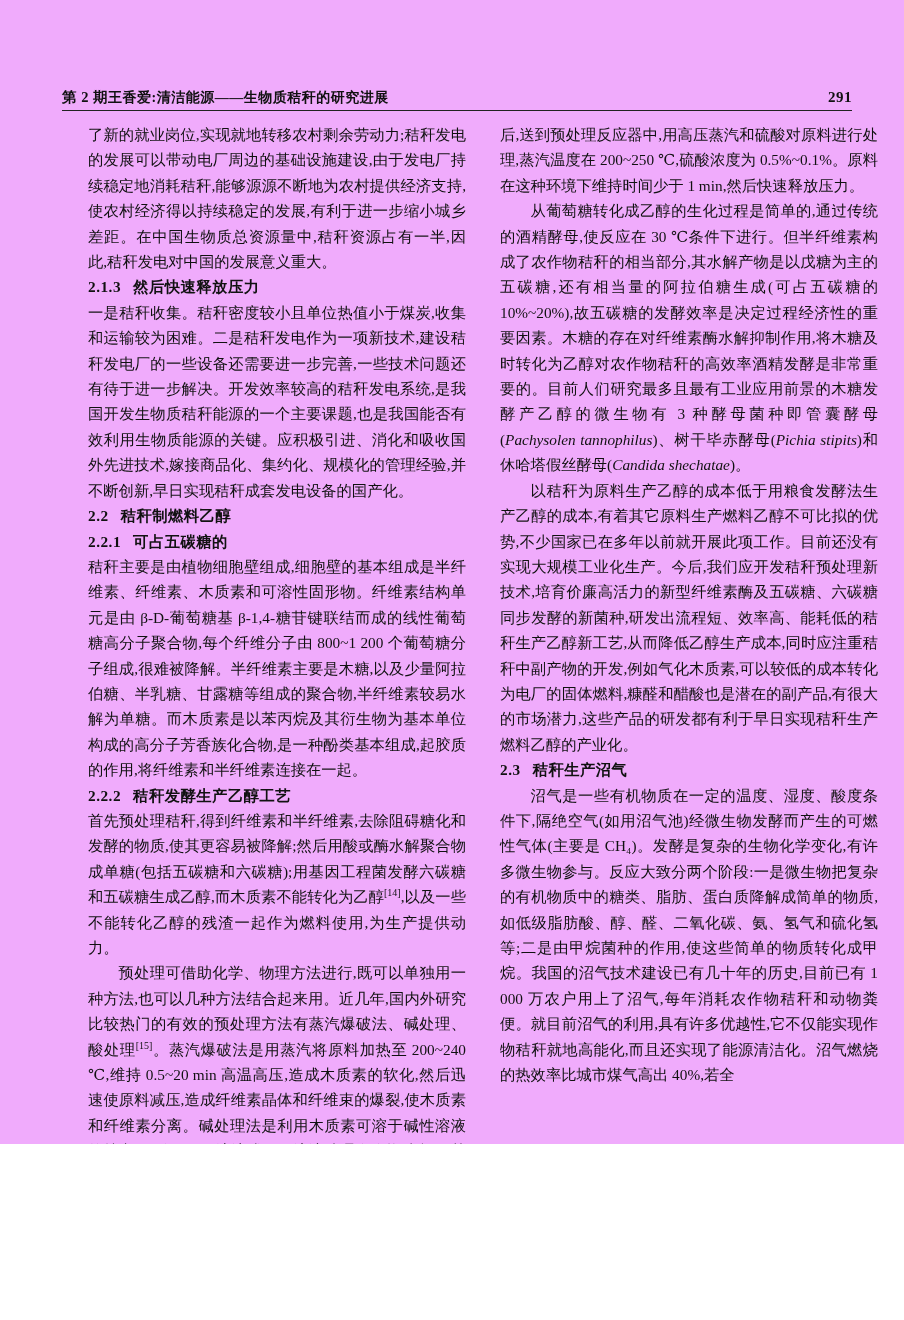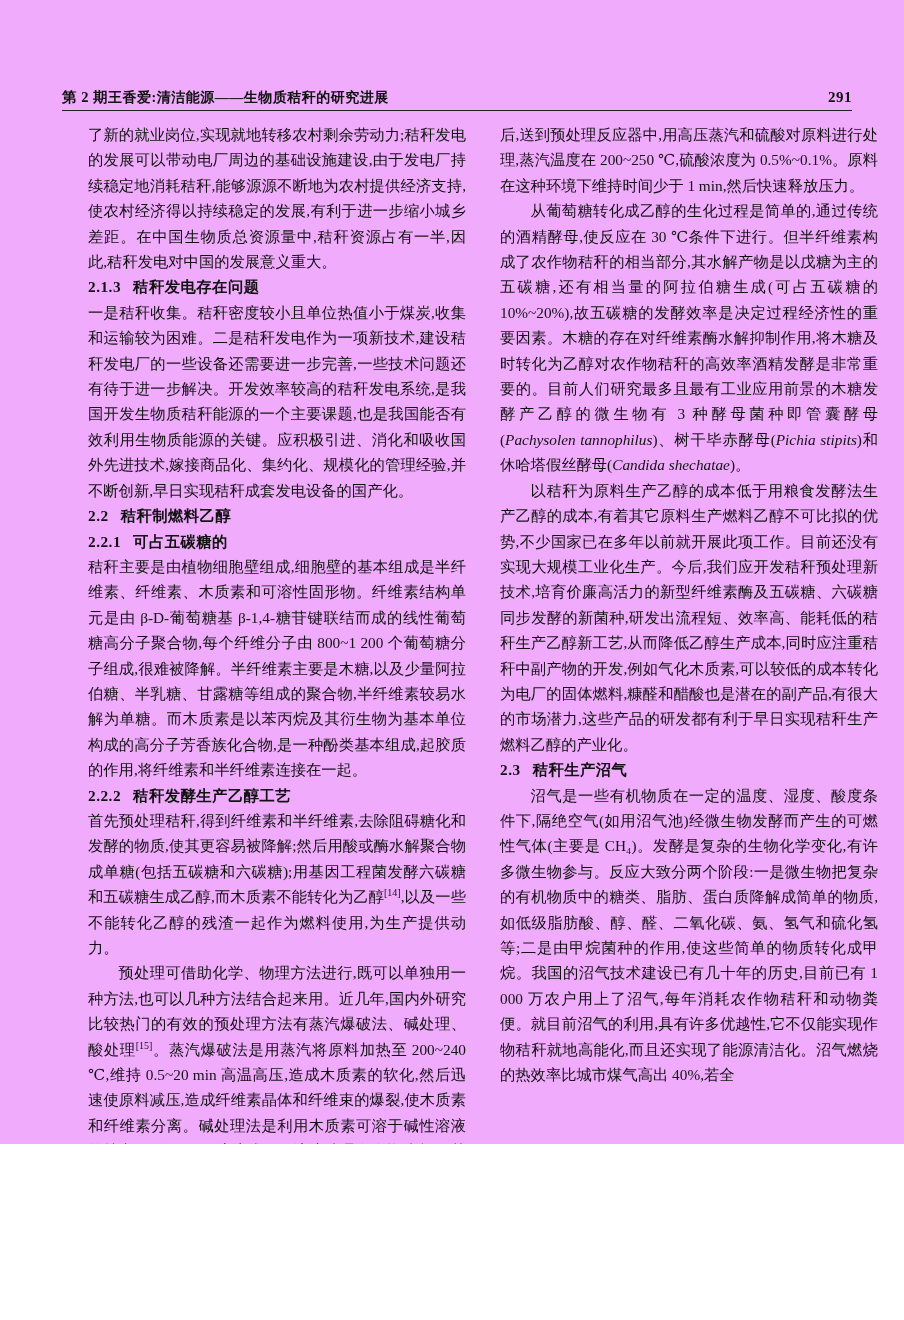--- a/index.html
+++ b/index.html
@@ -152,21 +152,21 @@
     <span class="hdr-right">291</span>
   </div>
   <div class="header-rule"></div>
 
   <div class="columns">
 
     <div class="col">
 
       <p>了新的就业岗位,实现就地转移农村剩余劳动力;秸秆发电的发展可以带动电厂周边的基础设施建设,由于发电厂持续稳定地消耗秸秆,能够源源不断地为农村提供经济支持,使农村经济得以持续稳定的发展,有利于进一步缩小城乡差距。在中国生物质总资源量中,秸秆资源占有一半,因此,秸秆发电对中国的发展意义重大。</p>
 
-      <p class="sec"><span class="num">2.1.3</span><span>秸秆发电存在问题</span></p>
+      <p class="sec"><span class="num">2.1.3</span><span>然后快速释放压力</span></p>
       <p>一是秸秆收集。秸秆密度较小且单位热值小于煤炭,收集和运输较为困难。二是秸秆发电作为一项新技术,建设秸秆发电厂的一些设备还需要进一步完善,一些技术问题还有待于进一步解决。开发效率较高的秸秆发电系统,是我国开发生物质秸秆能源的一个主要课题,也是我国能否有效利用生物质能源的关键。应积极引进、消化和吸收国外先进技术,嫁接商品化、集约化、规模化的管理经验,并不断创新,早日实现秸秆成套发电设备的国产化。</p>
 
       <p class="sec"><span class="num">2.2</span><span>秸秆制燃料乙醇</span></p>
 
       <p class="sec"><span class="num">2.2.1</span><span>可占五碳糖的</span></p>
       <p>秸秆主要是由植物细胞壁组成,细胞壁的基本组成是半纤维素、纤维素、木质素和可溶性固形物。纤维素结构单元是由 β-D-葡萄糖基 β-1,4-糖苷键联结而成的线性葡萄糖高分子聚合物,每个纤维分子由 800~1 200 个葡萄糖分子组成,很难被降解。半纤维素主要是木糖,以及少量阿拉伯糖、半乳糖、甘露糖等组成的聚合物,半纤维素较易水解为单糖。而木质素是以苯丙烷及其衍生物为基本单位构成的高分子芳香族化合物,是一种酚类基本组成,起胶质的作用,将纤维素和半纤维素连接在一起。</p>
 
       <p class="sec"><span class="num">2.2.2</span><span>秸秆发酵生产乙醇工艺</span></p>
       <p><span>首先预处理秸秆,得到纤维素和半纤维素,去除阻碍糖化和发酵的物质,使其更容易被降解;然后用酸或酶水解聚合物成单糖(包括五碳糖和六碳糖);用基因工程菌发酵六碳糖和五碳糖生成乙醇,而木质素不能转化为乙醇</span><sup>[14]</sup><span>,以及一些不能转化乙醇的残渣一起作为燃料使用,为生产提供动力。</span></p>
 

